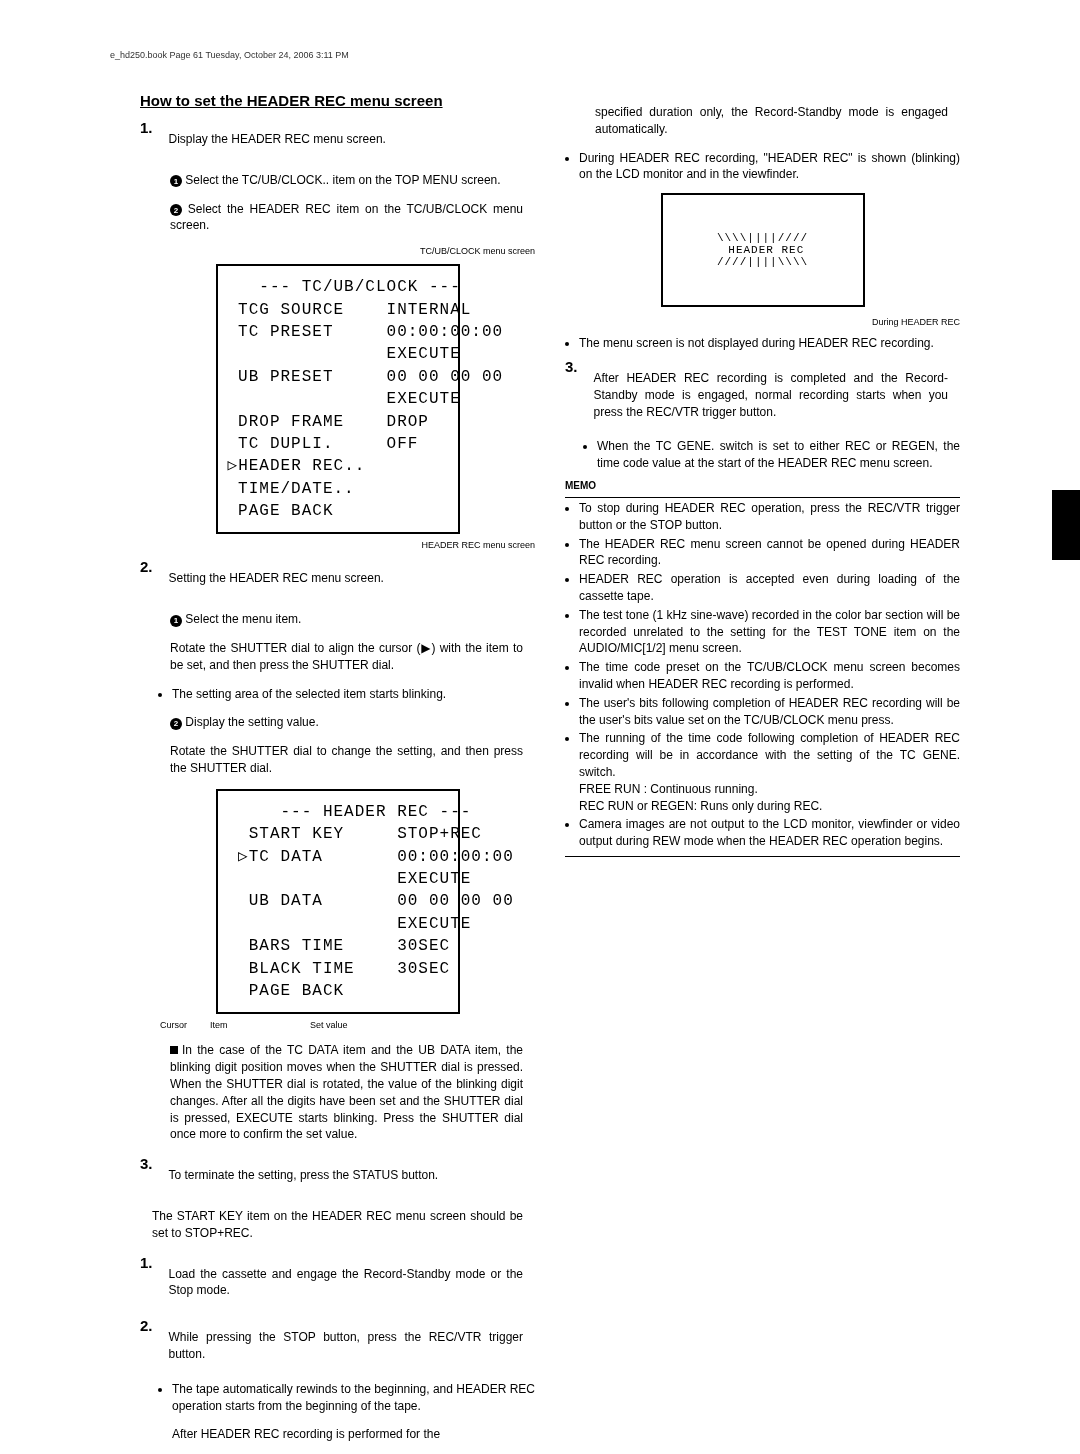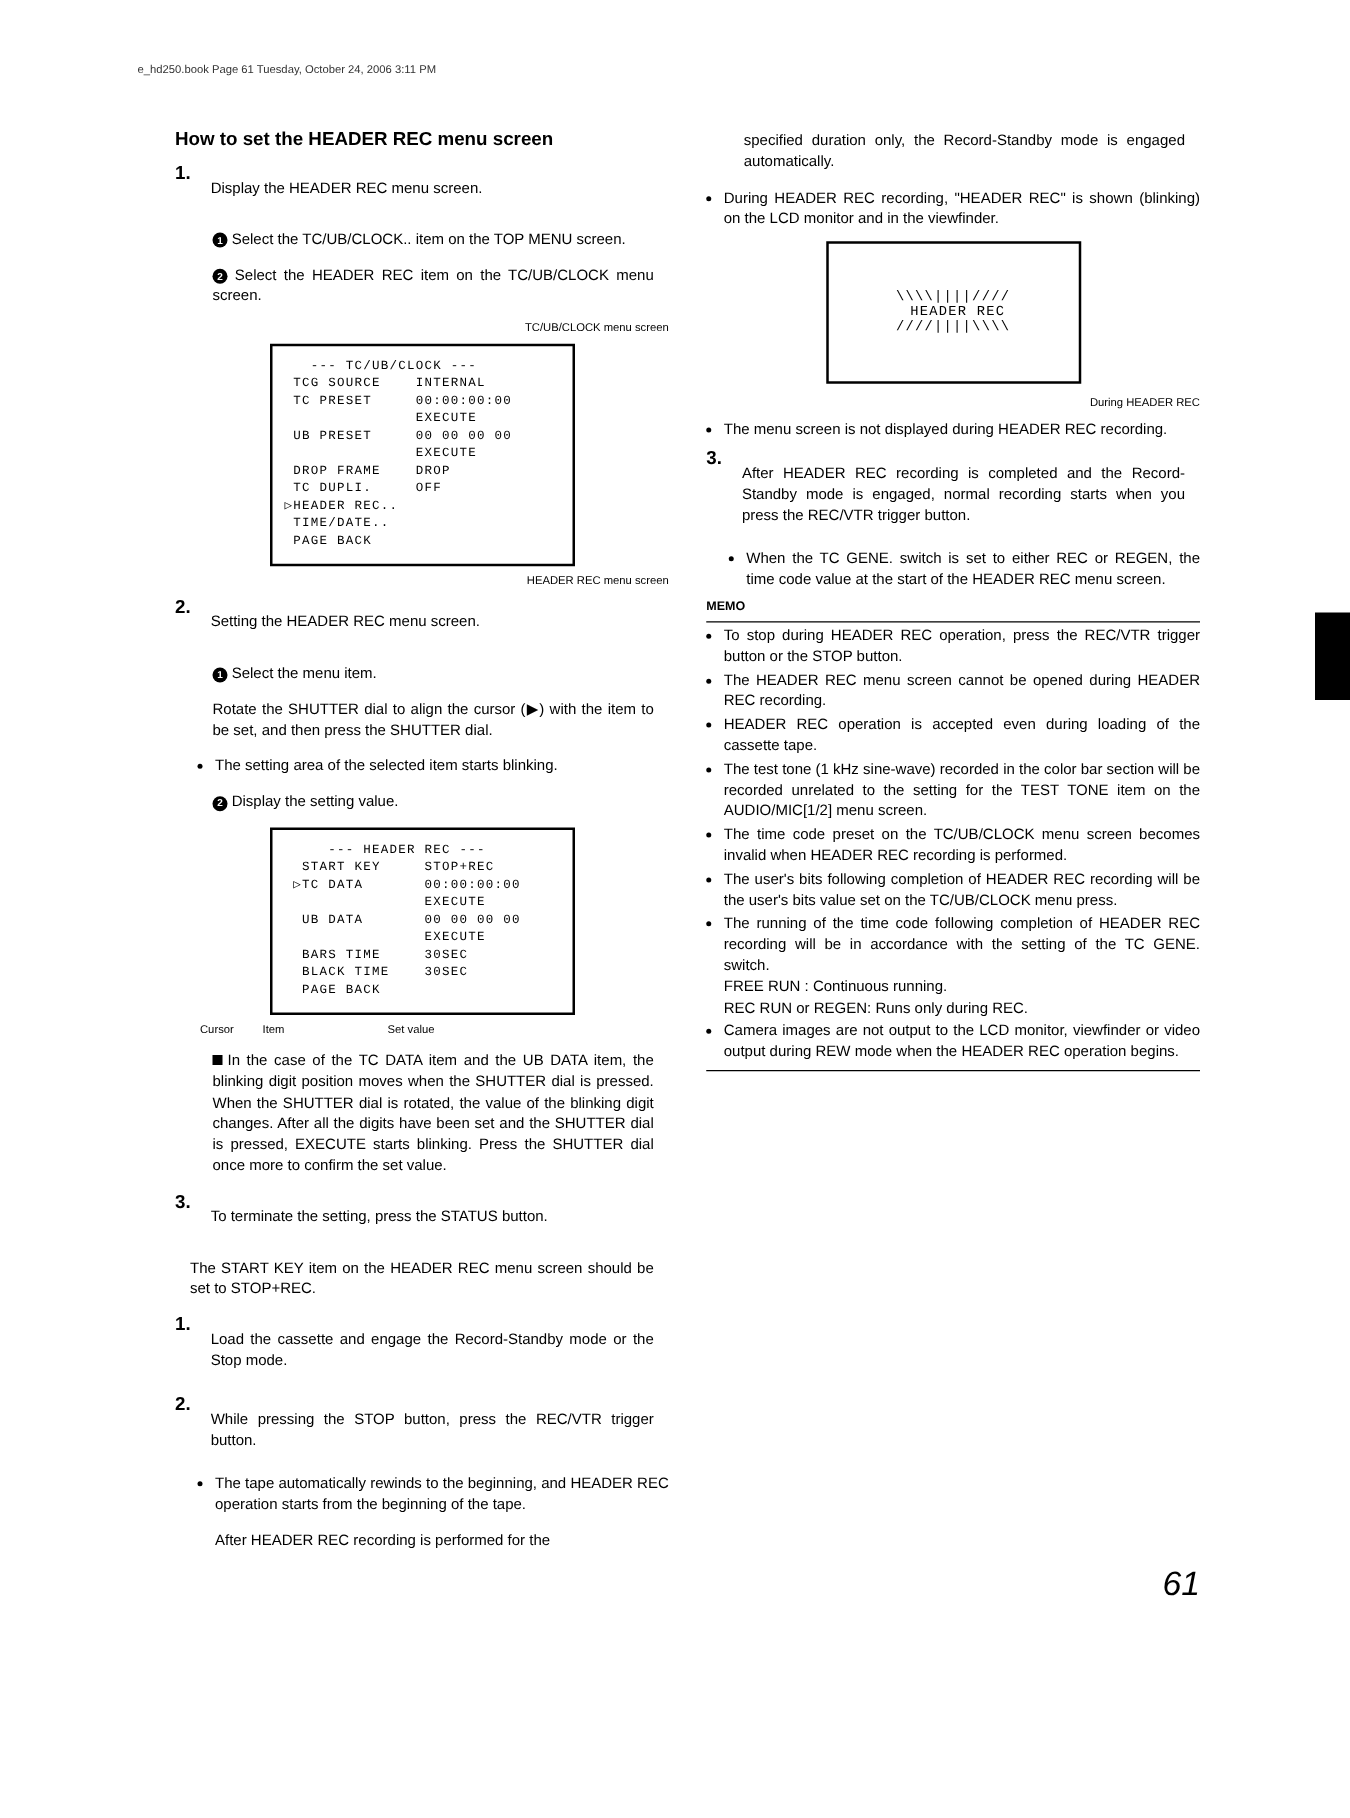--- a/index.html
+++ b/index.html
@@ -1,30 +1,30 @@
 <!DOCTYPE html>
 <html><head>
 <meta charset="utf-8">
 <style>
 body{margin:0;background:#fff;font-family:Arial,Helvetica,sans-serif;font-size:12px;color:#000;width:1080px}
 .page{padding:92px 120px 60px 140px;position:relative}
 .header-line{position:absolute;top:50px;left:110px;font-size:9px;color:#333}
 .cols{display:flex;gap:30px}
 .col{flex:1}
-.h1{font-size:15px;font-weight:bold;margin:11px 0 10px}
+.h1{font-size:15px;font-weight:bold;text-decoration:underline;margin:0 0 10px}
 .h2{font-weight:bold;font-size:10px;margin:8px 0 4px}
 p{margin:12px;text-align:justify;line-height:1.4}
 .num{display:flex;gap:4px;margin:6px 0}
 .num b{font-size:15px;font-weight:bold}
 .sub{margin-left:18px}
 .circ{display:inline-flex;width:12px;height:12px;border-radius:50%;background:#000;color:#fff;font-size:8px;align-items:center;justify-content:center;font-weight:bold}
 ul{margin:2px 0;padding-left:14px}
 li{text-align:justify;line-height:1.4;margin:2px 0}
 .caption{text-align:right;font-size:9px;margin:4px 0 8px}
-.screen{border:2px solid #000;margin:6px auto;width:220px;padding:10px;font-family:'Courier New',monospace;font-size:10px;line-height:1.4;letter-spacing:1px;white-space:pre}
+.screen{border:2px solid #000;margin:6px auto;width:220px;padding:10px;font-family:'Courier New',monospace;font-size:16px;line-height:1.4;letter-spacing:1px;white-space:pre}
 .vf{border:2px solid #000;margin:10px auto;width:200px;height:110px;display:flex;align-items:center;justify-content:center;font-family:'Courier New',monospace;font-size:11px;letter-spacing:1px}
 .memo-line{border-top:1px solid #000;margin-top:6px}
 .black-tab{position:absolute;right:0;top:490px;width:28px;height:70px;background:#000}
 .pnum{position:absolute;right:120px;bottom:30px;font-size:27px;font-style:italic;font-family:Liberation Sans, sans-serif}
 .sq{display:inline-block;width:8px;height:8px;background:#000;margin-right:4px}
 .labels{display:flex;font-size:9px;margin:2px 20px 10px}
 </style>
 </head>
 <body>
 
@@ -63,20 +63,21 @@
           <b>2.</b>
   <p>Setting the HEADER REC menu screen.</p>
         </div>
  <div class="sub">
   <p><span class="circ">1</span> <span>Select the menu item.</span></p>
   <p>Rotate the SHUTTER dial to align the cursor (▶) with the item to be set, and then press the SHUTTER dial.</p>
   <ul>
             <li>The setting area of the selected item starts blinking.</li>
           </ul>
   <p><span class="circ">2</span> <span>Display the setting value.</span></p>
+  <p>Rotate the SHUTTER dial to change the setting, and then press the SHUTTER dial.</p>
  </div>
 
  <div class="screen">     --- HEADER REC ---
   START KEY     STOP+REC
  ▷TC DATA       00:00:00:00
                 EXECUTE
   UB DATA       00 00 00 00
                 EXECUTE
   BARS TIME     30SEC
   BLACK TIME    30SEC

